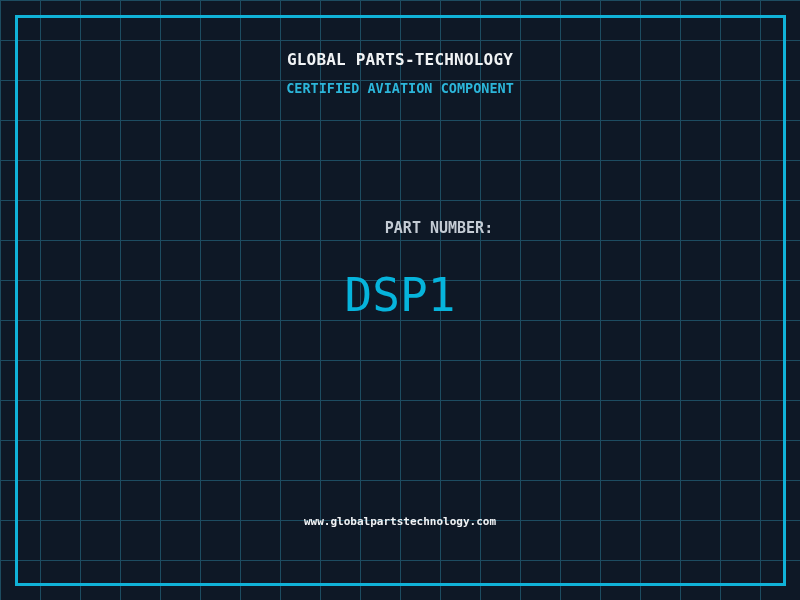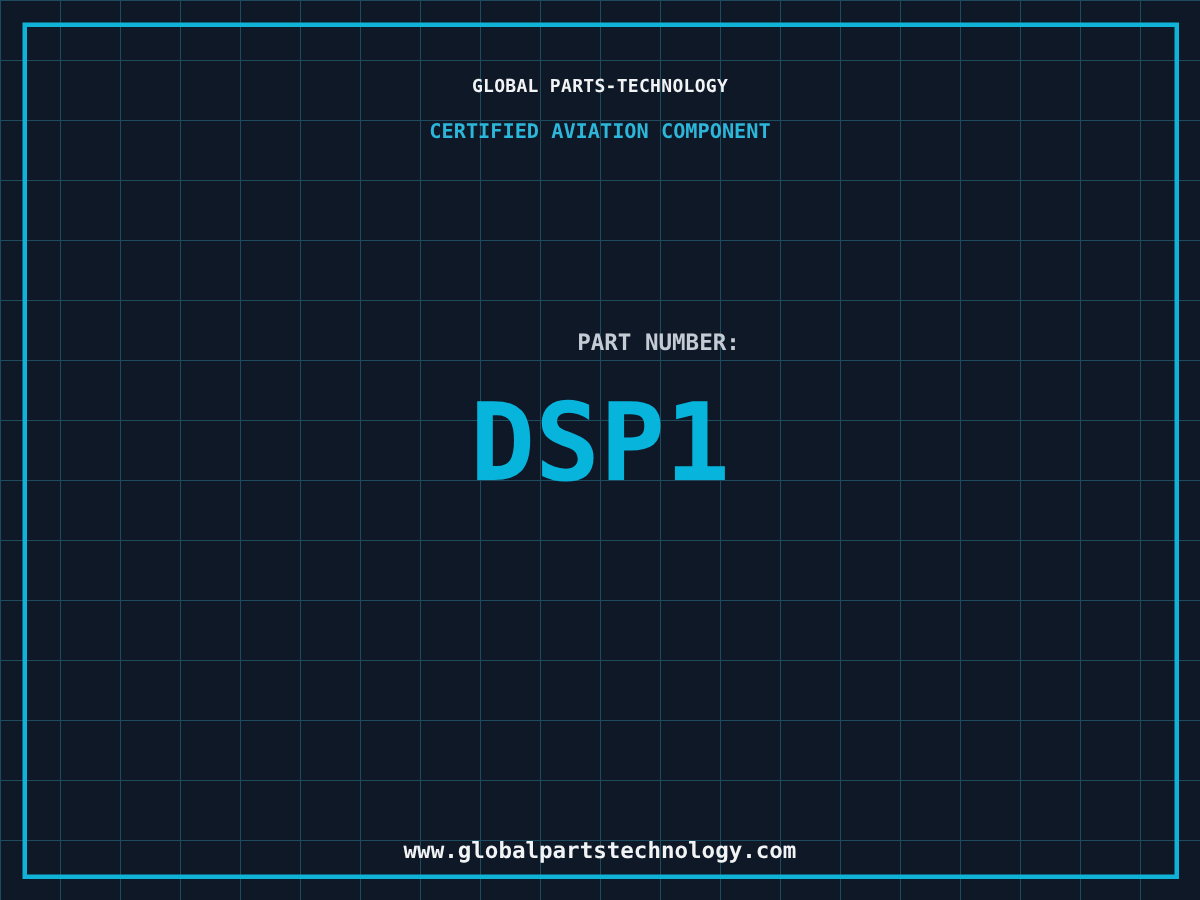--- a/index.html
+++ b/index.html
@@ -35,45 +35,45 @@
     left:15px;top:15px;right:14px;bottom:14px;
     border:3px solid var(--frame-cyan);
   }
   .content{position:absolute;inset:0;}
   .txt{
     position:absolute;left:0;width:800px;
     text-align:center;white-space:pre;font-weight:bold;
   }
   .company{
     top:50px;
-    font-size:12px;font-weight:bold;
+    font-size:16px;font-weight:bold;
     letter-spacing:0.2px;
     color:var(--text-white);
     margin:0;
   }
   .subtitle{
     top:80px;
     font-size:13.5px;
     color:var(--subtitle-cyan);
   }
   .part-label{
     top:219px;
     font-size:15px;
     color:var(--text-gray);
     margin-left:39px;
   }
   .part-number{
     top:261px;
-    font-size:72px;line-height:68px;
-    font-weight:bold;
+    font-size:46px;line-height:68px;
+    font-weight:normal;
     color:var(--part-cyan);
   }
   .website{
-    top:558px;
-    font-size:15px;
+    top:515px;
+    font-size:11px;
     color:var(--text-white);
   }
 </style>
 </head>
 <body>
 
 <div class="page">
   <div class="grid-overlay"></div>
   <div class="frame"></div>
   <div class="content">

